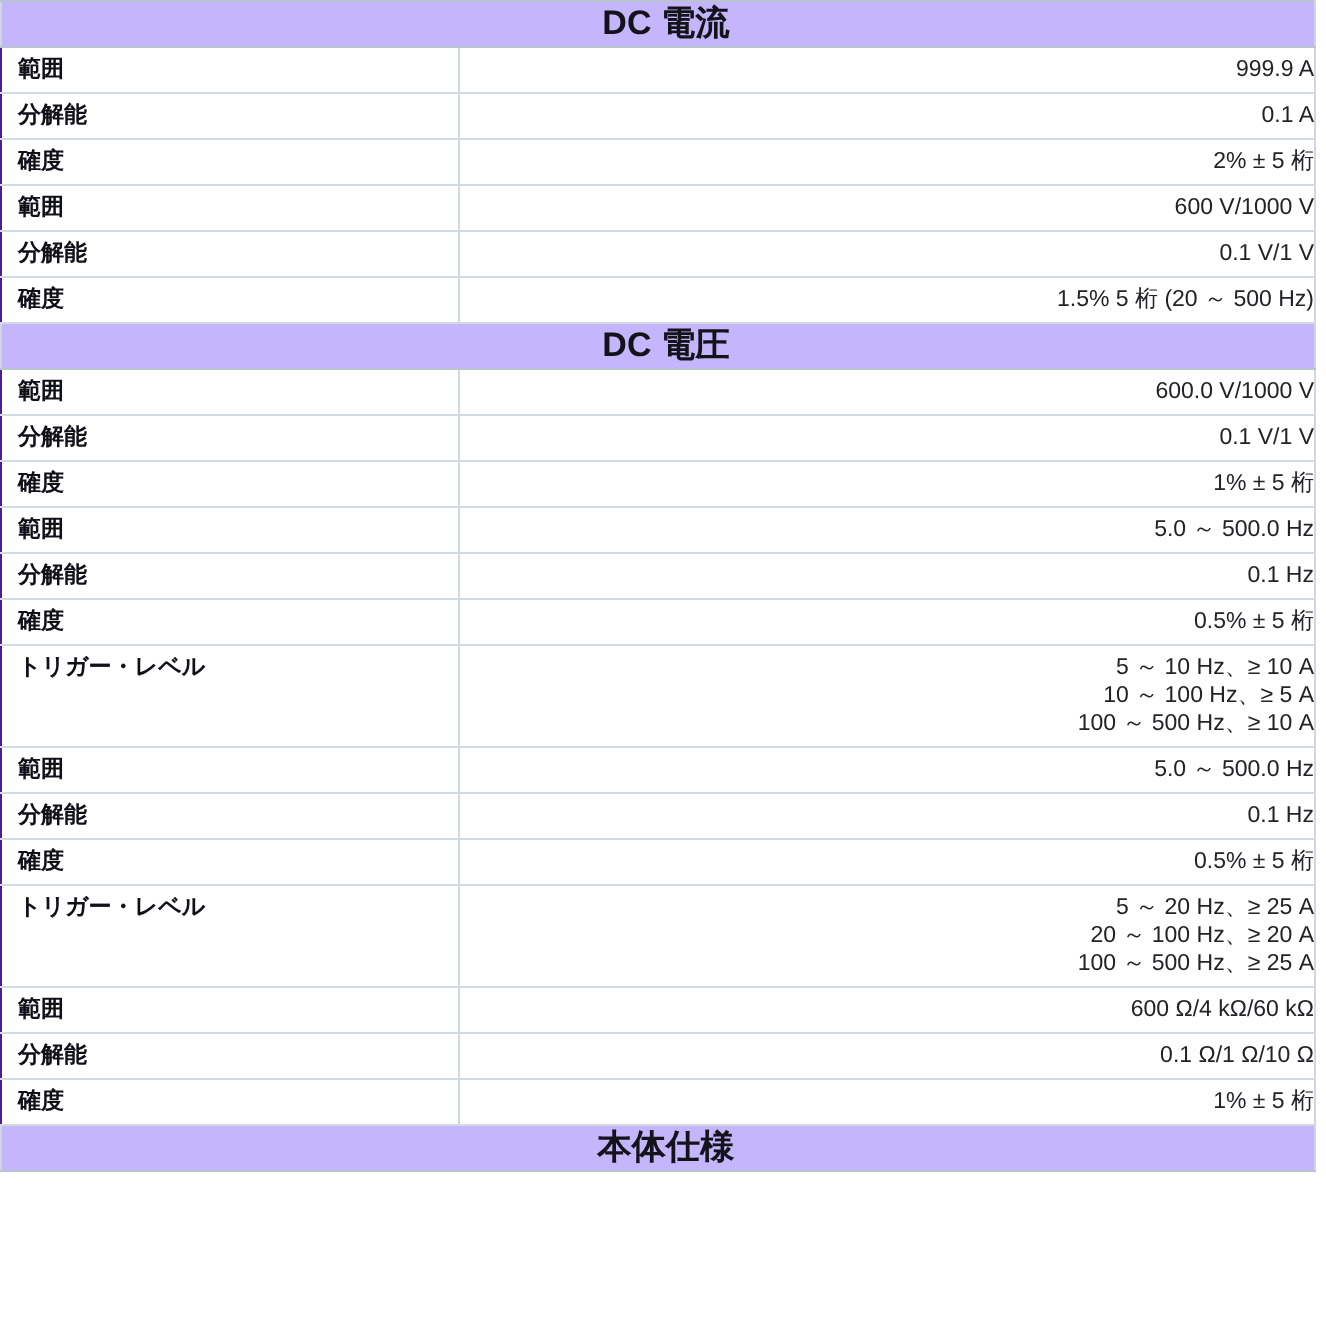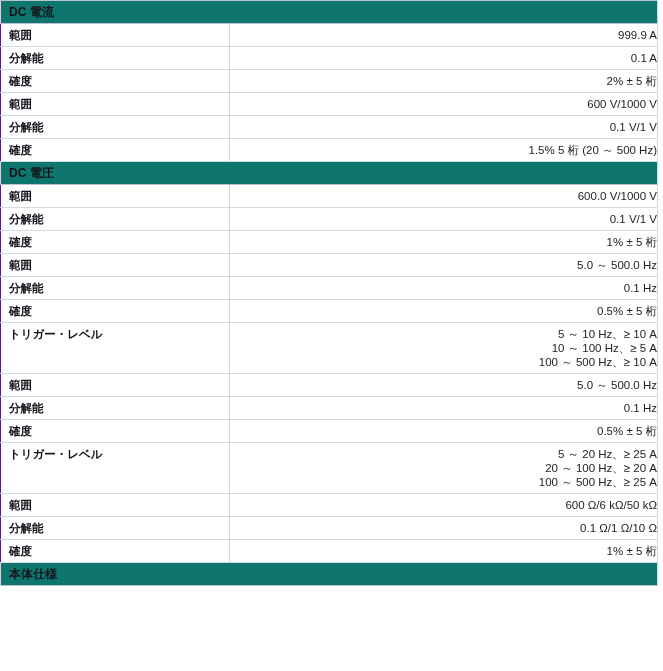--- a/index.html
+++ b/index.html
@@ -17,28 +17,28 @@
   #spec-table {
     width: 657px;
     border-collapse: collapse;
     table-layout: fixed;
     margin: 0;
   }
   #spec-table col.label-col { width: 229px; }
   #spec-table col.value-col { width: 428px; }
 
   tr.section-row > th {
-    background: #0f766e;
+    background: #c4b5fd;
     border-top: 1px solid #b9c4d0;
     border-bottom: 1px solid #b9c4d0;
     border-left: 1px solid #cfd7e0;
     border-right: 1px solid #cfd7e0;
-    text-align: left;
+    text-align: center;
     font-weight: bold;
-    font-size: 12px;
+    font-size: 17px;
     line-height: 14px;
     padding: 4px 0 4px 8px;
     color: #13131a;
     white-space: nowrap;
     letter-spacing: 0.1px;
   }
 
   tr.data-row > td {
     background: #ffffff;
     border-bottom: 1px solid #d3dae2;
@@ -144,21 +144,21 @@
         <td class="value-cell">0.5% ± 5 桁</td>
       </tr>
       <tr class="data-row">
         <td class="label-cell">トリガー・レベル</td>
         <td class="value-cell multiline">5 ～ 20 Hz、≥ 25 A
 20 ～ 100 Hz、≥ 20 A
 100 ～ 500 Hz、≥ 25 A</td>
       </tr>
       <tr class="data-row">
         <td class="label-cell">範囲</td>
-        <td class="value-cell">600 Ω/6 kΩ/50 kΩ</td>
+        <td class="value-cell">600 Ω/4 kΩ/60 kΩ</td>
       </tr>
       <tr class="data-row">
         <td class="label-cell">分解能</td>
         <td class="value-cell">0.1 Ω/1 Ω/10 Ω</td>
       </tr>
       <tr class="data-row">
         <td class="label-cell">確度</td>
         <td class="value-cell">1% ± 5 桁</td>
       </tr>
       <tr class="section-row">

